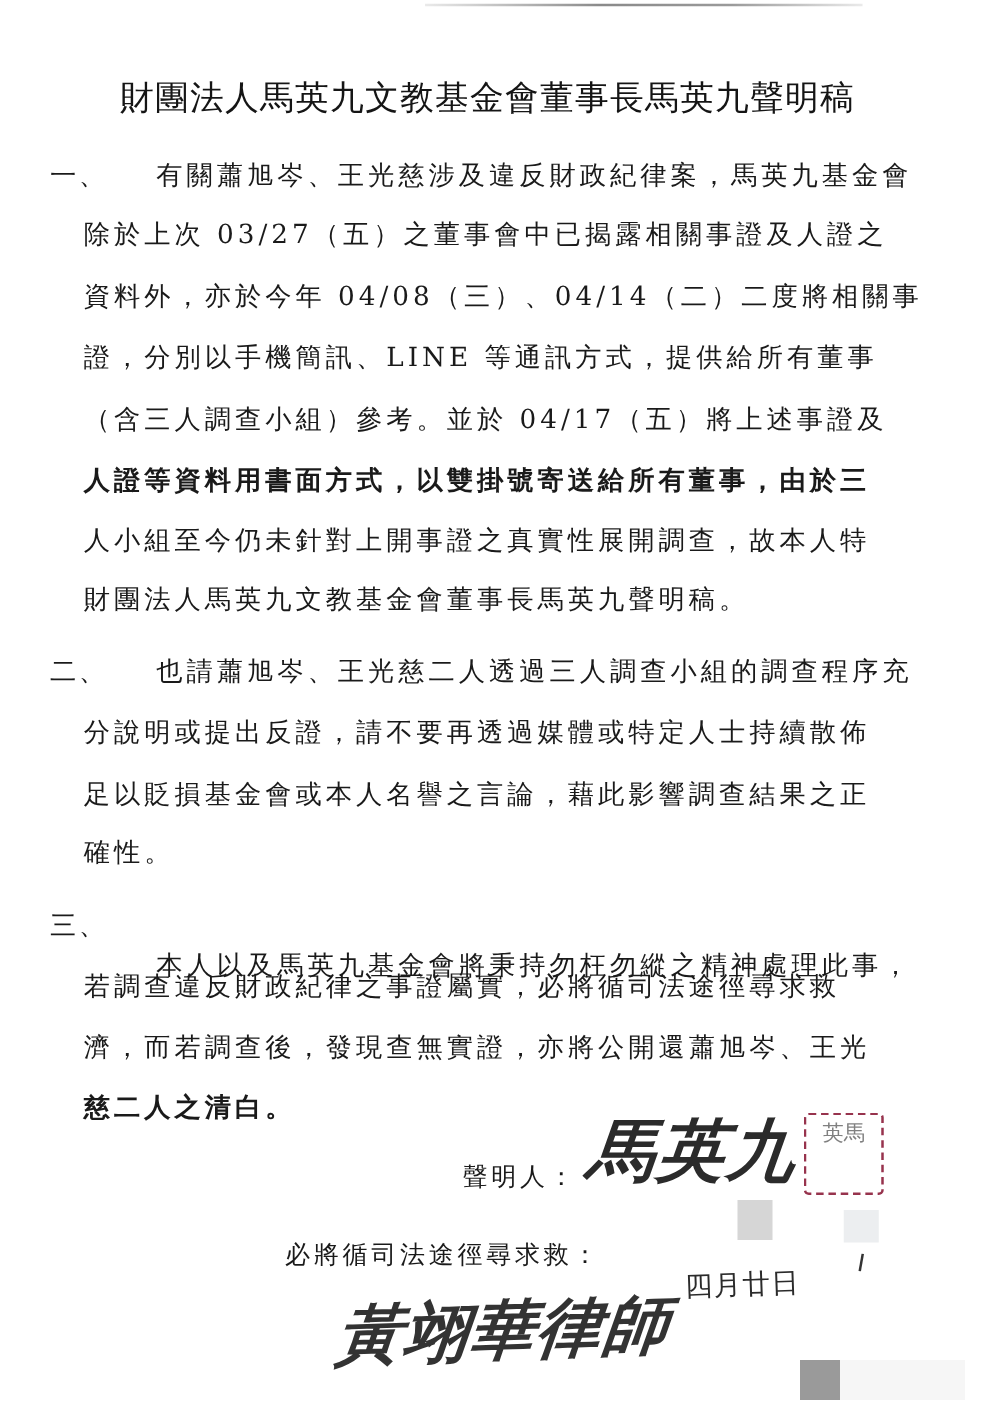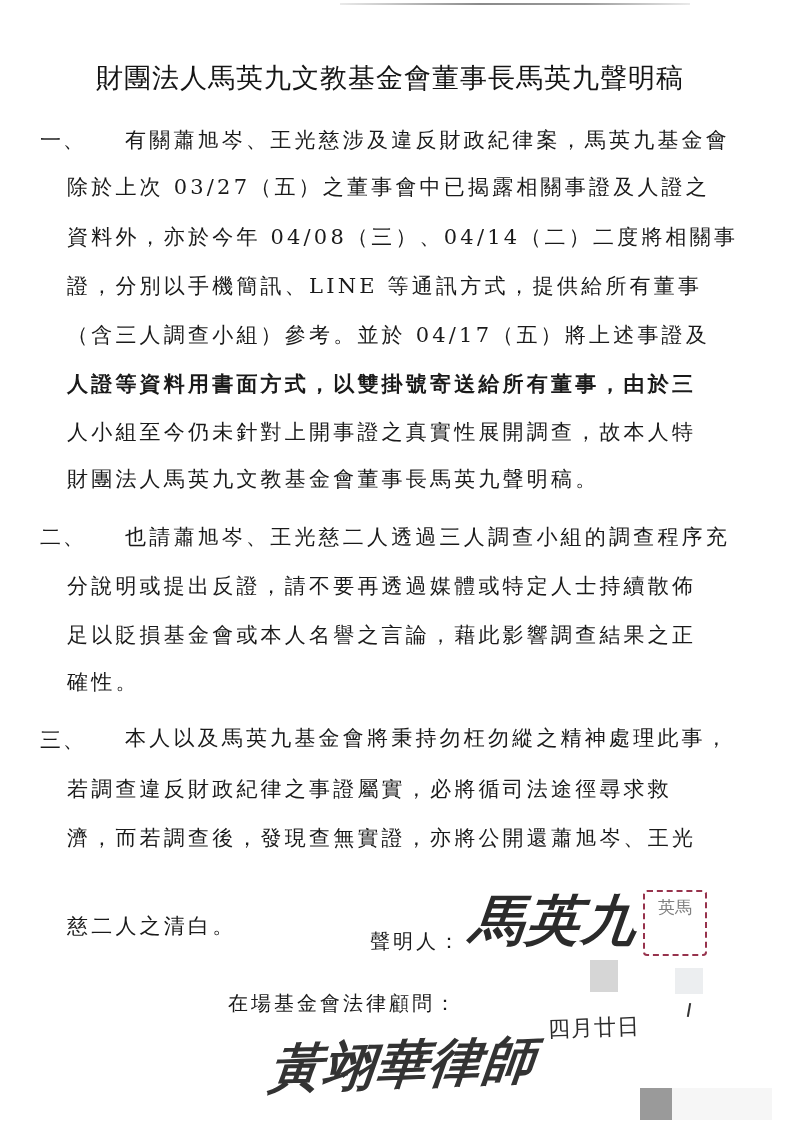--- a/index.html
+++ b/index.html
@@ -163,32 +163,32 @@
 <div class="section" style="top:0;">
   <div class="marker" style="top:522px;">二、</div>
   <div class="line first" style="top:522px;">也請蕭旭岑、王光慈二人透過三人調查小組的調查程序充</div>
   <div class="line" style="top:571px;">分說明或提出反證，請不要再透過媒體或特定人士持續散佈</div>
   <div class="line" style="top:620px;">足以貶損基金會或本人名譽之言論，藉此影響調查結果之正</div>
   <div class="line" style="top:667px;">確性。</div>
 </div>
 
 <div class="section" style="top:0;">
   <div class="marker" style="top:725px;">三、</div>
-  <div class="line first" style="top:723px;">本人以及馬英九基金會將秉持勿枉勿縱之精神處理此事，</div>
+  <div class="line first" style="top:757px;">本人以及馬英九基金會將秉持勿枉勿縱之精神處理此事，</div>
   <div class="line" style="top:774px;">若調查違反財政紀律之事證屬實，必將循司法途徑尋求救</div>
   <div class="line" style="top:823px;">濟，而若調查後，發現查無實證，亦將公開還蕭旭岑、王光</div>
-  <div class="line" style="top:911px;">慈二人之清白。</div>
+  <div class="line" style="top:871px;font-weight:bold;">慈二人之清白。</div>
 </div>
 
 <div class="signer-label">聲明人：</div>
 <div class="signature-ma">馬英九</div>
 <div class="seal">英馬</div>
 
 <div class="redact r1"></div>
 <div class="redact r2"></div>
 <div class="tick"></div>
 
-<div class="counsel-label">在場基金會法律顧問：</div>
+<div class="counsel-label">必將循司法途徑尋求救：</div>
 <div class="handwritten-date">四月廿日</div>
 <div class="signature-lawyer">黃翊華律師</div>
 
 <div class="redact r3"></div>
 <div class="redact r4"></div>
 
 </body></html>

